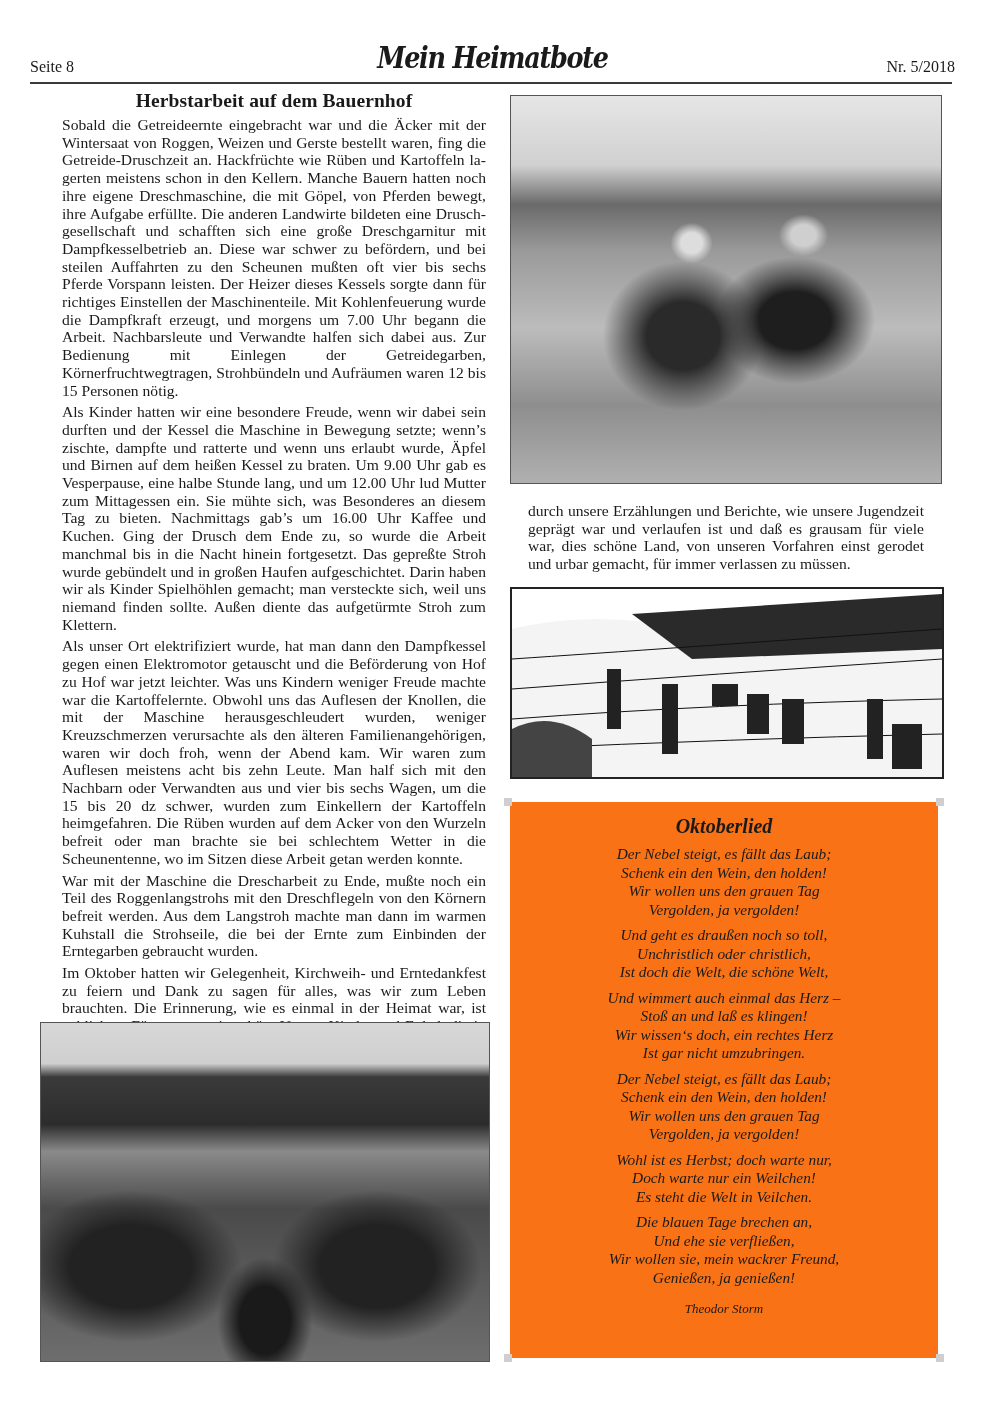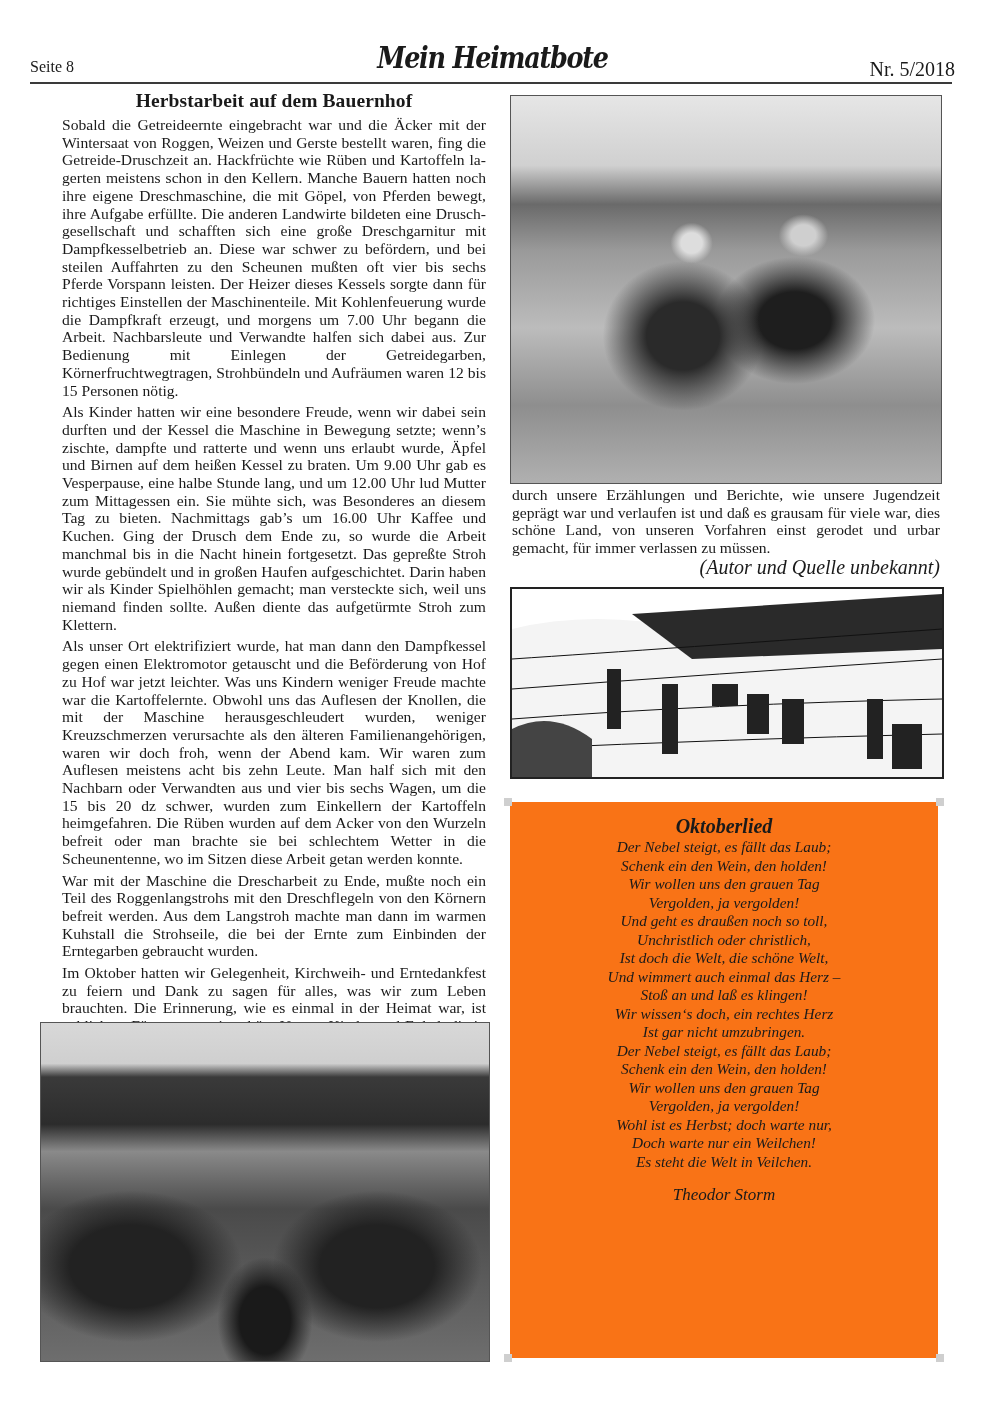--- a/index.html
+++ b/index.html
@@ -1,21 +1,21 @@
 <!DOCTYPE html>
 <html><head>
 <meta charset="utf-8">
 <style>
   html, body { margin: 0; padding: 0; background: #ffffff; }
   body { width: 1000px; height: 1412px; position: relative; overflow: hidden;
          font-family: "Liberation Serif", "DejaVu Serif", serif; color: #1a1a1a; }
 
   .header { position: absolute; left: 30px; top: 40px; width: 925px; height: 42px; }
   .page-num { position: absolute; left: 0; top: 18px; font-size: 16px; }
-  .issue { position: absolute; right: 0; top: 18px; font-size: 20px; }
+  .issue { position: absolute; right: 0; top: 18px; font-size: 16px; }
   .masthead { position: absolute; left: 0; right: 0; top: 0; text-align: center;
               font-family: "DejaVu Serif", serif; font-weight: bold; font-size: 30px;
               letter-spacing: -1.5px; font-style: italic; transform: scaleX(0.85); }
   .header-rule { position: absolute; left: 30px; top: 82px; width: 922px; height: 2px; background: #3a3a3a; }
 
   .col-left { position: absolute; left: 58px; top: 90px; width: 432px; }
   .article-title { text-align: center; font-weight: bold; font-size: 19.5px; margin: 0 0 4px 0; letter-spacing: 0.1px; }
   .article-body p { margin: 4px; font-size: 15.6px; line-height: 17.7px; text-align: justify; hyphens: manual; }
 
   .photo { position: absolute; border: 1px solid #555; overflow: hidden; }
@@ -32,34 +32,34 @@
       radial-gradient(ellipse at 50% 88%, #1a1a1a 0 8%, transparent 15%),
       radial-gradient(ellipse at 20% 72%, #222 0 12%, transparent 22%),
       radial-gradient(ellipse at 75% 72%, #222 0 12%, transparent 22%),
       linear-gradient(180deg, #d8d8d8 0%, #cfcfcf 12%, #3a3a3a 16%, #2c2c2c 30%, #8a8a8a 38%, #4a4a4a 55%, #5a5a5a 75%, #6e6e6e 100%);
   }
   .illustration { position: absolute; left: 510px; top: 587px; width: 430px; height: 188px;
     border: 2px solid #222; background: #f4f4f4; overflow: hidden; }
   .illustration svg { width: 100%; height: 100%; display: block; }
 
   .col-right-text { position: absolute; left: 512px; top: 486px; width: 428px; }
-  .col-right-text p { margin: 0; font-size: 15.6px; line-height: 17.7px; text-align: justify; }
+  .col-right-text p { margin: 16px; font-size: 15.6px; line-height: 17.7px; text-align: justify; }
   .attribution { font-style: italic; text-align: right; font-size: 20px; line-height: 17.7px; margin-top: 2px; }
 
   .poem-box { position: absolute; left: 510px; top: 802px; width: 428px; height: 556px; background: #f97316; }
   .poem-box::before, .poem-box::after { content: ""; position: absolute; width: 8px; height: 8px; background: #cfcfcf; }
   .poem-box::before { left: -6px; top: -4px; }
   .poem-box::after { right: -6px; bottom: -4px; }
   .corner-tr, .corner-bl { position: absolute; width: 8px; height: 8px; background: #cfcfcf; }
   .corner-tr { right: -6px; top: -4px; }
   .corner-bl { left: -6px; bottom: -4px; }
   .poem-title { text-align: center; font-weight: bold; font-style: italic; font-size: 20px; margin-top: 13px; }
-  .stanza { text-align: center; font-style: italic; font-size: 15.3px; line-height: 18.5px; }
+  .stanza { text-align: center; font-style: italic; font-size: 15.3px; line-height: 18.5px; margin-top: 7px; }
   .stanza:first-of-type { margin-top: 6px; }
-  .poem-author { text-align: center; font-style: italic; font-size: 17px; margin-top: 14px; }
+  .poem-author { text-align: center; font-style: italic; font-size: 13px; margin-top: 14px; }
 </style>
 </head>
 <body>
 
 <div class="header">
   <span class="page-num">Seite 8</span>
   <div class="masthead">Mein Heimatbote</div>
   <span class="issue">Nr. 5/2018</span>
 </div>
 <div class="header-rule"></div>
@@ -132,14 +132,20 @@
     <div>Der Nebel steigt, es fällt das Laub;</div>
     <div>Schenk ein den Wein, den holden!</div>
     <div>Wir wollen uns den grauen Tag</div>
     <div>Vergolden, ja vergolden!</div>
   </div>
   <div class="stanza">
     <div>Wohl ist es Herbst; doch warte nur,</div>
     <div>Doch warte nur ein Weilchen!</div>
     <div>Es steht die Welt in Veilchen.</div>
   </div>
+  <div class="stanza">
+    <div>Die blauen Tage brechen an,</div>
+    <div>Und ehe sie verfließen,</div>
+    <div>Wir wollen sie, mein wackrer Freund,</div>
+    <div>Genießen, ja genießen!</div>
+  </div>
   <div class="poem-author">Theodor Storm</div>
 </div>
 
 </body></html>

